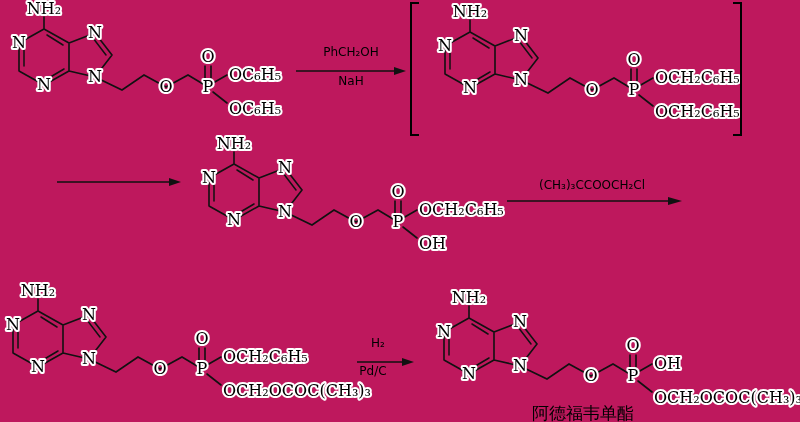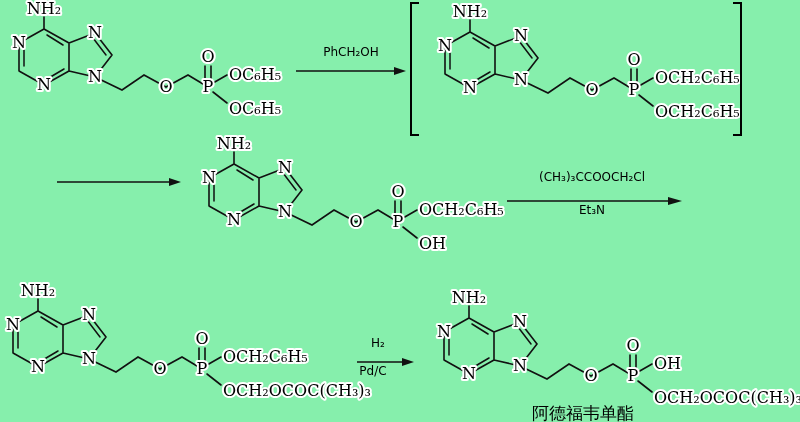--- a/index.html
+++ b/index.html
@@ -1,16 +1,16 @@
 <!DOCTYPE html>
 <html><head>
 <meta charset="utf-8">
 <style>
   html,body{margin:0;padding:0;background:#fff;}
-  #scheme{position:relative;width:800px;height:422px;background:#86efac;overflow:hidden;
+  #scheme{position:relative;width:800px;height:422px;background:#be185d;overflow:hidden;
           font-family:"DejaVu Serif",serif;}
   #scheme svg{position:absolute;overflow:visible;}
   .bond{stroke:#111;stroke-width:1.6;fill:none;stroke-linecap:round;}
   .dbl{stroke:#111;stroke-width:1.5;fill:none;stroke-linecap:round;}
   text.at{font-family:"DejaVu Serif",serif;font-size:16px;fill:#000;
           paint-order:stroke;stroke:#fff;stroke-width:4px;stroke-linejoin:round;}
   .rg{position:absolute;font-family:"DejaVu Sans",sans-serif;font-size:12px;color:#000;
       text-align:center;white-space:nowrap;}
   .arrow line{stroke:#111;stroke-width:1.5;}
   .arrow polygon{fill:#111;}
@@ -49,20 +49,21 @@
     <text class="at" x="208" y="97" text-anchor="middle">P</text>
     <text class="at" x="229" y="85">OC₆H₅</text>
     <text class="at" x="229" y="119">OC₆H₅</text>
   </svg>
 
   <div class="rg" style="left:290px;top:45px;width:122px">PhCH₂OH</div>
   <svg class="arrow" style="left:296px;top:66px" width="110" height="10">
     <line x1="0" y1="5" x2="100" y2="5"></line>
     <polygon points="98,1 110,5 98,9"></polygon>
   </svg>
+  <div class="rg" style="left:290px;top:74px;width:122px">NaH</div>
 
   <div class="bracket l" style="left:410px;top:2px"></div>
   <svg class="struct" style="left:426px;top:-2px" viewBox="0 0 420 150" width="420" height="150">
     <use href="#skeleton"></use>
     <text class="at" x="44" y="19" text-anchor="middle">NH₂</text>
     <text class="at" x="19" y="53" text-anchor="middle">N</text>
     <text class="at" x="44" y="95" text-anchor="middle">N</text>
     <text class="at" x="95" y="43" text-anchor="middle">N</text>
     <text class="at" x="95" y="87" text-anchor="middle">N</text>
     <text class="at" x="166" y="97" text-anchor="middle">O</text>
@@ -85,26 +86,25 @@
     <text class="at" x="44" y="95" text-anchor="middle">N</text>
     <text class="at" x="95" y="43" text-anchor="middle">N</text>
     <text class="at" x="95" y="87" text-anchor="middle">N</text>
     <text class="at" x="166" y="97" text-anchor="middle">O</text>
     <text class="at" x="208" y="67" text-anchor="middle">O</text>
     <text class="at" x="208" y="97" text-anchor="middle">P</text>
     <text class="at" x="229" y="85">OCH₂C₆H₅</text>
     <text class="at" x="229" y="119">OH</text>
   </svg>
 
-  <div class="rg" style="left:492px;top:170px;width:200px">(CH₃)₃CCOOCH₂Cl</div>
+  <div class="rg" style="left:492px;top:178px;width:200px">(CH₃)₃CCOOCH₂Cl</div>
   <svg class="arrow" style="left:507px;top:196px" width="175" height="10">
     <line x1="0" y1="5" x2="163" y2="5"></line>
     <polygon points="161,1 175,5 161,9"></polygon>
   </svg>
-  <div class="rg" style="left:492px;top:203px;width:200px">Et₃N</div>
 
   <svg class="struct" style="left:-6px;top:277px" viewBox="0 0 420 150" width="420" height="150">
     <use href="#skeleton"></use>
     <text class="at" x="44" y="19" text-anchor="middle">NH₂</text>
     <text class="at" x="19" y="53" text-anchor="middle">N</text>
     <text class="at" x="44" y="95" text-anchor="middle">N</text>
     <text class="at" x="95" y="43" text-anchor="middle">N</text>
     <text class="at" x="95" y="87" text-anchor="middle">N</text>
     <text class="at" x="166" y="97" text-anchor="middle">O</text>
     <text class="at" x="208" y="67" text-anchor="middle">O</text>

